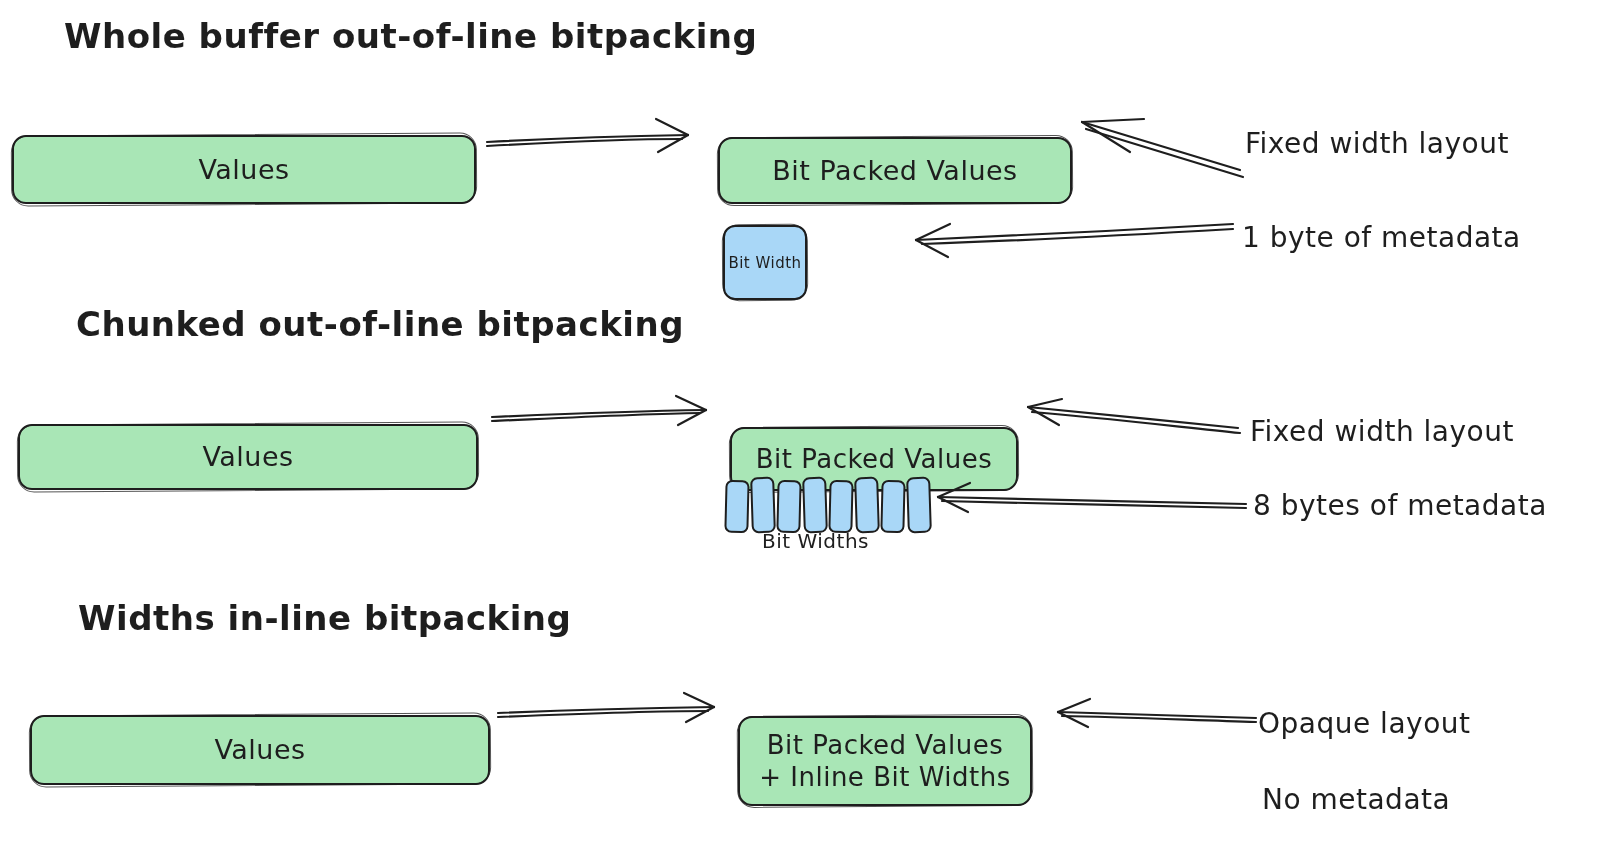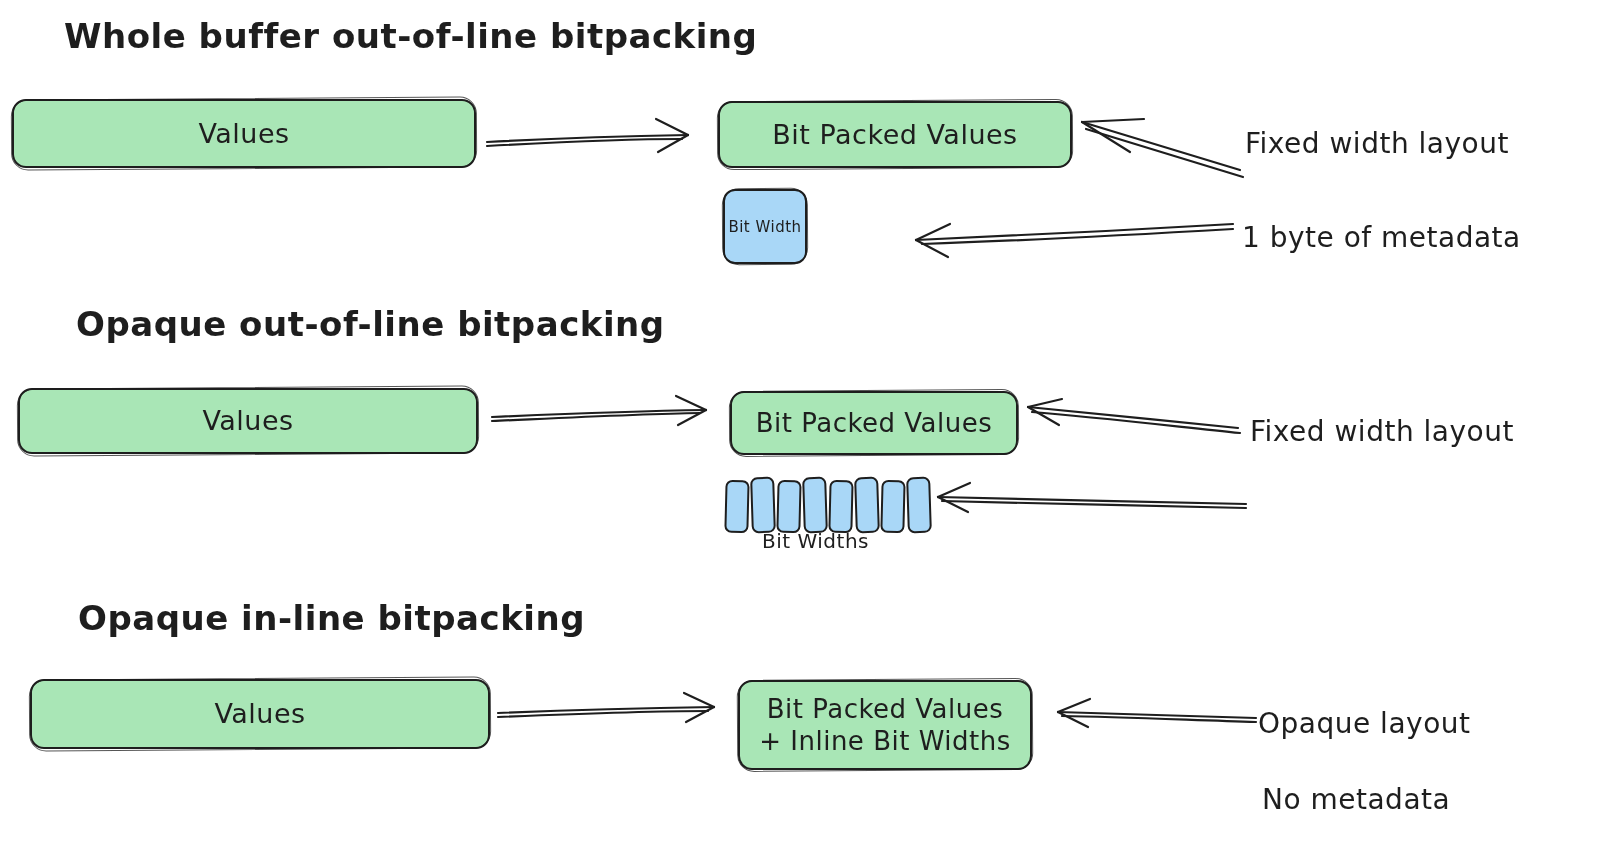--- a/index.html
+++ b/index.html
@@ -14,20 +14,21 @@
     overflow:hidden;font-family:"DejaVu Sans",sans-serif;color:var(--ink);
   }
   .title{
     position:absolute;font-size:34px;font-weight:600;letter-spacing:.5px;
     white-space:nowrap;
   }
   .sketch-box{
     position:absolute;display:flex;flex-direction:column;align-items:center;justify-content:center;
     background:var(--green);border:2.3px solid var(--ink);border-radius:14px;
     text-align:center;
+    margin-top:36px;
   }
   .sketch-box::before{
     content:"";position:absolute;inset:-3px;border:1.5px solid var(--ink);
     border-radius:17px;transform:rotate(-0.4deg);opacity:.75;pointer-events:none;
   }
   .sketch-box.blue{background:var(--blue);border-radius:12px;}
   .box-label{font-size:27px;font-weight:500;letter-spacing:.5px;line-height:1.25;white-space:nowrap;}
   .box-label.small{font-size:15px;line-height:1.2;white-space:normal;}
   .annotation{
     position:absolute;font-size:28px;font-weight:400;letter-spacing:.5px;white-space:nowrap;
@@ -62,21 +63,21 @@
     <div class="box-label">Bit Packed Values</div>
   </div>
 
   <div class="sketch-box blue" style="left:723px;top:189px;width:80px;height:71px;">
     <div class="box-label small">Bit Width</div>
   </div>
 
   <div class="annotation" style="left:1245px;top:127px;">Fixed width layout</div>
   <div class="annotation" style="left:1242px;top:201px;margin-top:20px;">1 byte of metadata</div>
 
-  <div class="title" style="left:76px;top:304px;">Opaque out-of-line bitpacking</div>
+  <div class="title" style="left:76px;top:304px;">Chunked out-of-line bitpacking</div>
 
   <div class="sketch-box" style="left:18px;top:388px;width:456px;height:62px;">
     <div class="box-label">Values</div>
   </div>
 
   <div class="sketch-box" style="left:730px;top:391px;width:284px;height:60px;">
     <div class="box-label" style="font-size:26px;">Bit Packed Values</div>
   </div>
 
   <div class="cells" style="left:725px;top:477px;">
@@ -86,22 +87,23 @@
       <div class="cell"></div>
       <div class="cell"></div>
       <div class="cell"></div>
       <div class="cell"></div>
       <div class="cell"></div>
     </div>
 
   <div class="caption" style="left:762px;top:529px;">Bit Widths</div>
 
   <div class="annotation" style="left:1250px;top:415px;">Fixed width layout</div>
+  <div class="annotation" style="left:1253px;top:489px;">8 bytes of metadata</div>
 
-  <div class="title" style="left:78px;top:598px;">Opaque in-line bitpacking</div>
+  <div class="title" style="left:78px;top:598px;">Widths in-line bitpacking</div>
 
   <div class="sketch-box" style="left:30px;top:679px;width:456px;height:66px;">
     <div class="box-label">Values</div>
   </div>
 
   <div class="sketch-box" style="left:738px;top:680px;width:290px;height:86px;">
     <div class="box-label" style="font-size:26px;">Bit Packed Values</div>
     <div class="box-label" style="font-size:26px;">+ Inline Bit Widths</div>
   </div>
 

